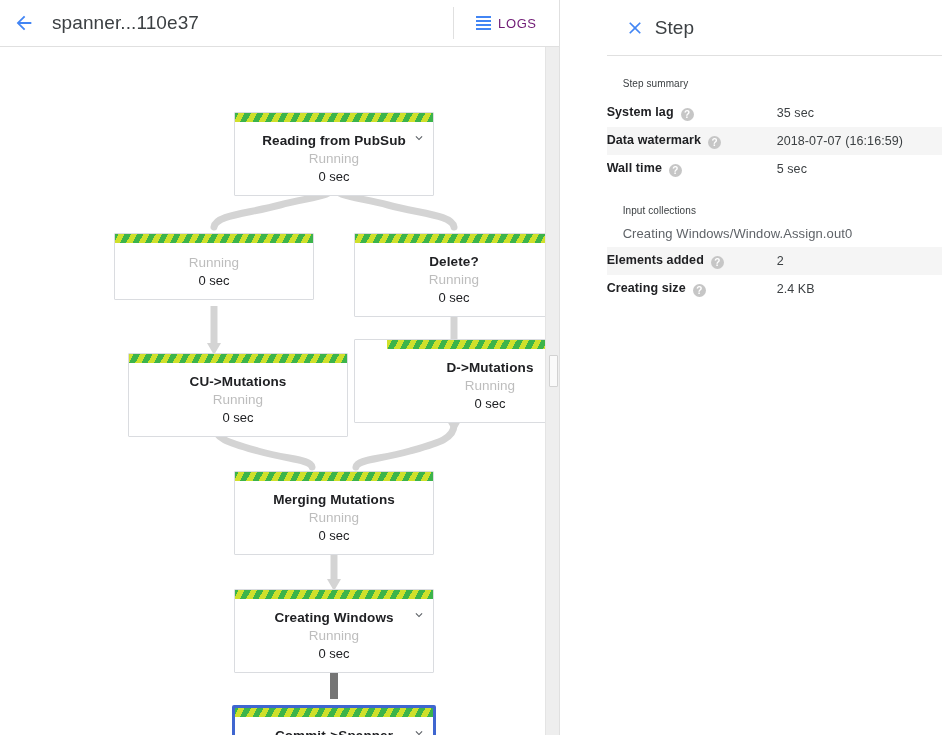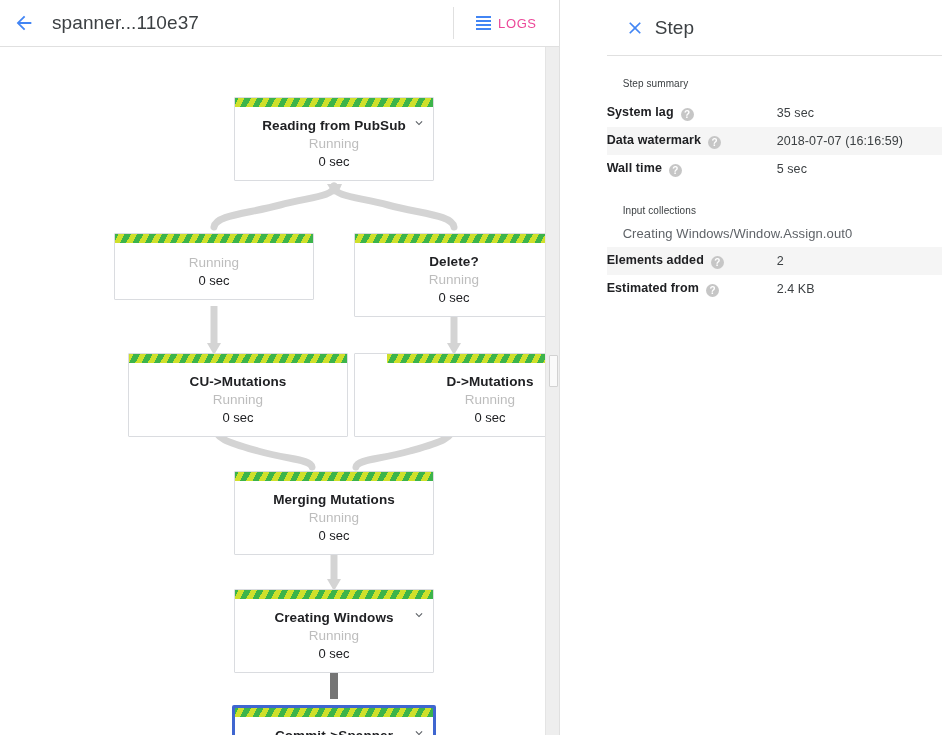--- a/index.html
+++ b/index.html
@@ -54,21 +54,21 @@
   }
   #logs-btn {
     display: flex; align-items: center; gap: 7px;
     padding: 0 22px 0 22px;
     height: 47px;
     cursor: pointer;
     color: #4285f4;
   }
   #logs-label {
     font-size: 13px; font-weight: 500; letter-spacing: .6px;
-    color: #ec4899;
+    color: #701a75;
   }
   .logs-lines { display: flex; flex-direction: column; gap: 2px; }
   .logs-lines i { display: block; width: 15px; height: 2px; background: #4285f4; }
   .logs-lines i:nth-child(2) { width: 15px; }
 
   
   #graph-canvas {
     position: relative;
     width: 589px;
     height: 688px;
@@ -294,21 +294,21 @@
         <polygon points="447,374 461,374 454,386" fill="#d4d4d4"></polygon>
 
         <path d="M334,496 L334,536" stroke="#d4d4d4" stroke-width="7" fill="none"></path>
         <polygon points="327,532 341,532 334,544" fill="#d4d4d4"></polygon>
 
         <path d="M334,614 L334,652" stroke="#757575" stroke-width="8" fill="none"></path>
         <polygon points="324,606 344,606 334,620" fill="#757575"></polygon>
       </svg>
 
       <div id="nodes-layer">
-          <div class="node" style="left: 234px; top: 50px; width: 200px;">
+          <div class="node" style="left: 234px; top: 65px; width: 200px;">
             <div class="node-stripe"></div>
             <div class="node-body">
               <div class="node-title">Reading from PubSub</div>
               <div class="node-status">Running</div>
               <div class="node-time">0 sec</div>
               <div class="node-chevron">
                 <svg width="14" height="14" viewBox="0 0 24 24" aria-hidden="true">
                   <path d="M7.4 8.6L12 13.2l4.6-4.6L18 10l-6 6-6-6z" fill="#5f6368"></path>
                 </svg>
               </div>
@@ -330,21 +330,21 @@
             </div>
           </div>
           <div class="node" style="left: 128px; top: 306px; width: 220px;">
             <div class="node-stripe"></div>
             <div class="node-body">
               <div class="node-title">CU-&gt;Mutations</div>
               <div class="node-status">Running</div>
               <div class="node-time">0 sec</div>
             </div>
           </div>
-          <div class="node" style="left: 354px; top: 306px; width: 240px; padding-left: 32px;">
+          <div class="node" style="left: 354px; top: 292px; width: 240px; padding-left: 32px;">
             <div class="node-stripe"></div>
             <div class="node-body">
               <div class="node-title">D-&gt;Mutations</div>
               <div class="node-status">Running</div>
               <div class="node-time">0 sec</div>
             </div>
           </div>
           <div class="node" style="left: 234px; top: 424px; width: 200px;">
             <div class="node-stripe"></div>
             <div class="node-body">
@@ -418,21 +418,21 @@
 
       <div class="section-heading">Input collections</div>
       <div class="subtle-line">Creating Windows/Window.Assign.out0</div>
       <table class="kv">
         <tbody id="input-rows">
             <tr class="shaded">
               <td class="k"><span>Elements added</span><span class="help-icon">?</span></td>
               <td class="v">2</td>
             </tr>
             <tr>
-              <td class="k"><span>Estimated from</span><span class="help-icon">?</span></td>
+              <td class="k"><span>Creating size</span><span class="help-icon">?</span></td>
               <td class="v">2.4 KB</td>
             </tr>
           </tbody>
       </table>
 
     </div>
   </div>
 </div>
 
 </body></html>

